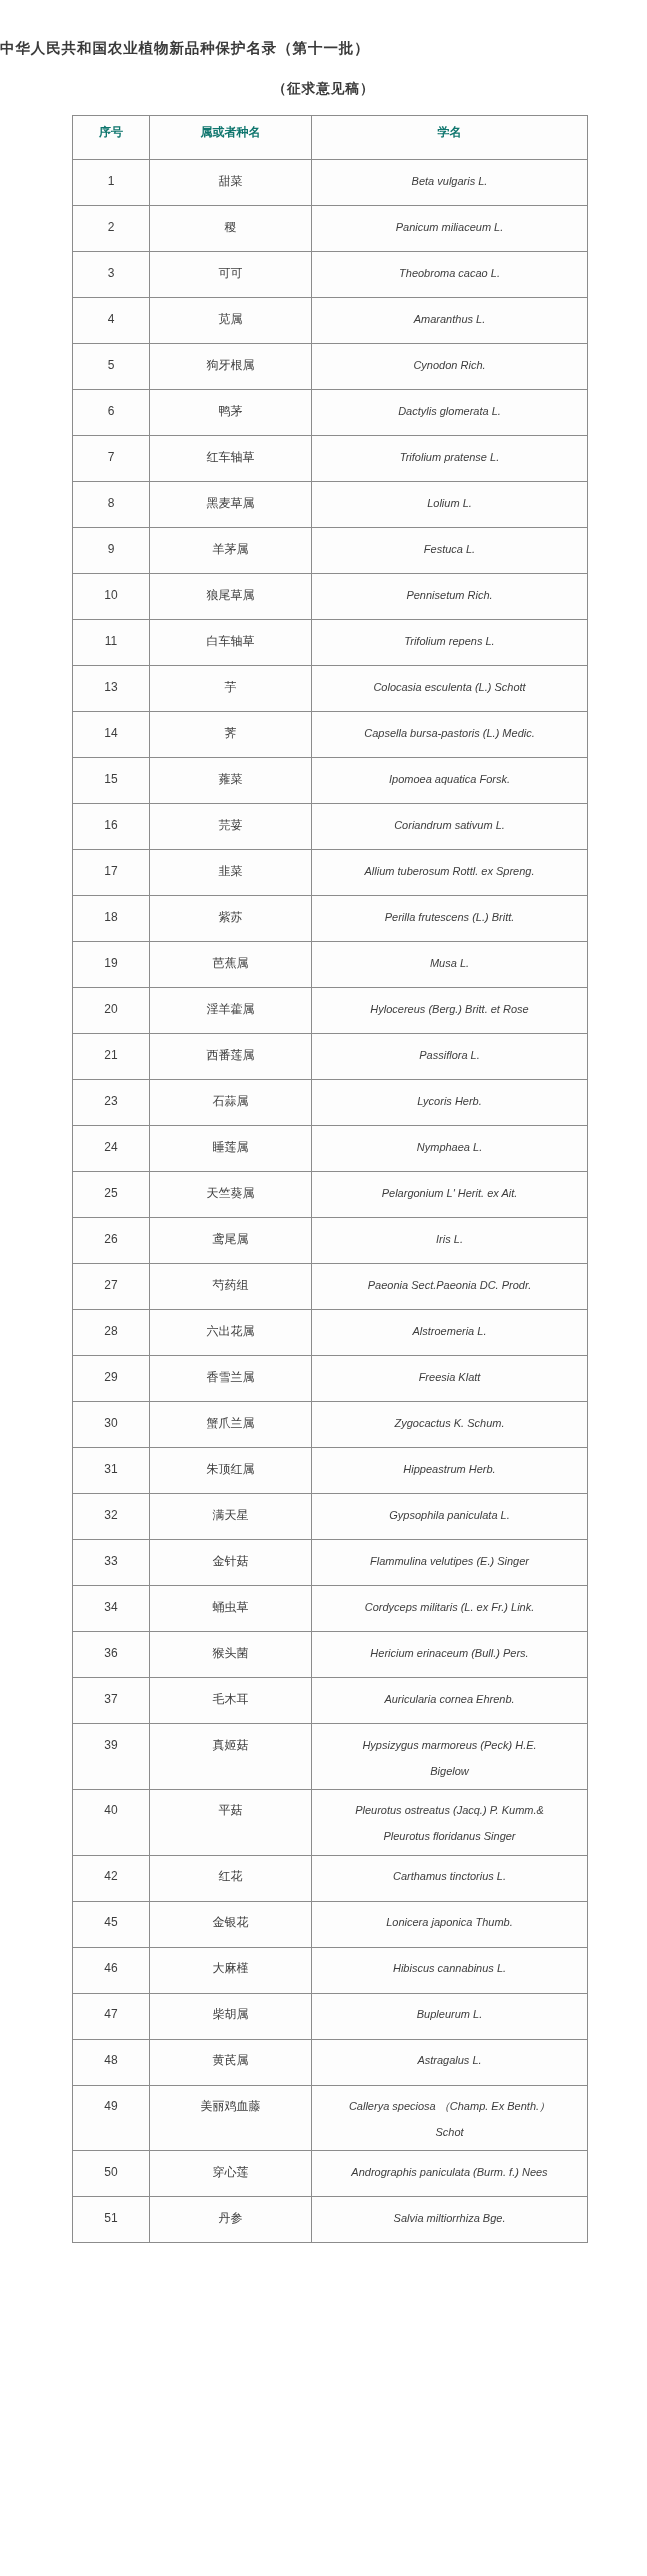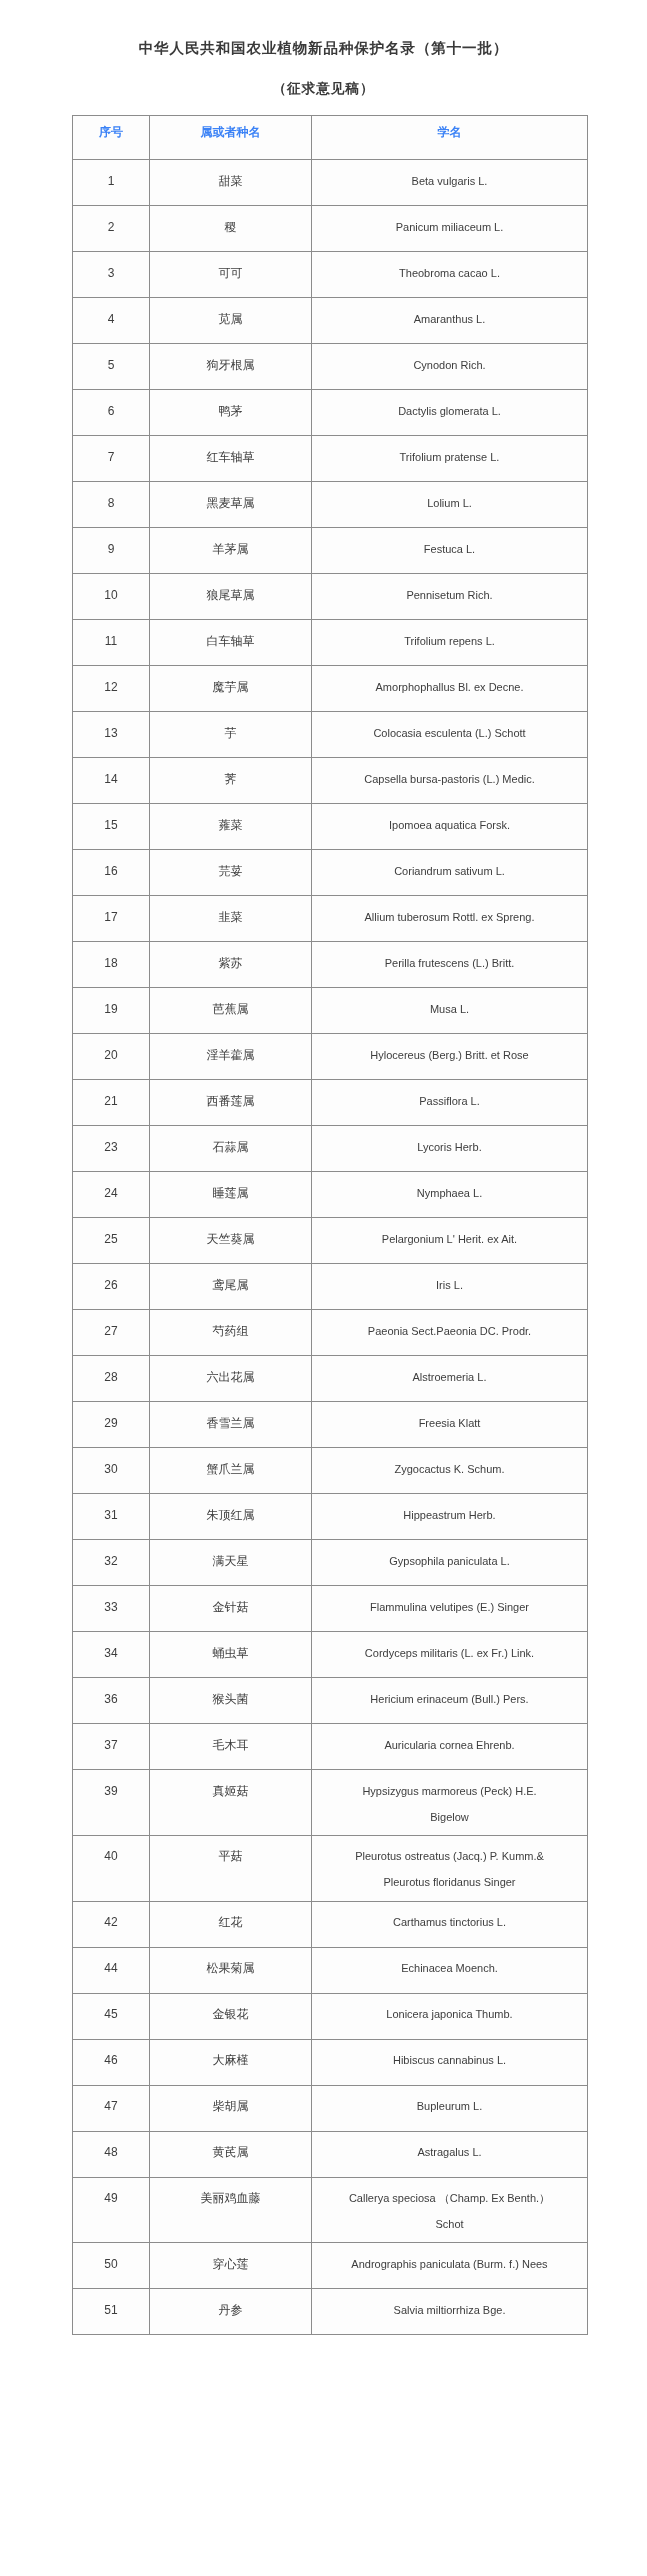--- a/index.html
+++ b/index.html
@@ -13,21 +13,20 @@
     font-family: "Liberation Sans", "DejaVu Sans", sans-serif;
     color: #3d3d3d;
     -webkit-font-smoothing: antialiased;
   }
   .page {
     width: 647px;
   }
   .doc-title {
     margin: 0;
     padding-top: 39px;
-    text-align: center;
     font-size: 14.5px;
     font-weight: bold;
     letter-spacing: 0.9px;
     color: #3a3a3a;
   }
   .doc-subtitle {
     margin: 22px 0 0 0;
     text-align: center;
     font-size: 13.7px;
     font-weight: bold;
@@ -50,34 +49,35 @@
     vertical-align: top;
     text-align: center;
     background: #fdfdfd;
     overflow: hidden;
   }
   table.species th {
     height: 44px;
     padding: 8.5px 3.4px 0 3.4px;
     font-size: 12px;
     font-weight: bold;
-    color: #3b82f6;
+    color: #0f766e;
     line-height: 15.4px;
   }
   table.species td {
     height: 46px;
     padding: 7.7px 5.1px 5.1px 5.1px;
     font-size: 12px;
     font-weight: normal;
     line-height: 26px;
     color: #3d3d3d;
   }
   table.species td.cell-sci {
     font-size: 11px;
     white-space: pre-line;
+    font-style: italic;
   }
 </style>
 </head>
 <body>
 
 <div class="page">
   <h1 class="doc-title">中华人民共和国农业植物新品种保护名录（第十一批）</h1>
   <h2 class="doc-subtitle">（征求意见稿）</h2>
 
   <table class="species">
@@ -143,25 +143,20 @@
           <td class="cell-no">10</td>
           <td class="cell-name">狼尾草属</td>
           <td class="cell-sci">Pennisetum Rich.</td>
         </tr>
         <tr>
           <td class="cell-no">11</td>
           <td class="cell-name">白车轴草</td>
           <td class="cell-sci">Trifolium repens L.</td>
         </tr>
         <tr>
-          <td class="cell-no">12</td>
-          <td class="cell-name">魔芋属</td>
-          <td class="cell-sci">Amorphophallus Bl. ex Decne.</td>
-        </tr>
-        <tr>
           <td class="cell-no">13</td>
           <td class="cell-name">芋</td>
           <td class="cell-sci">Colocasia esculenta (L.) Schott</td>
         </tr>
         <tr>
           <td class="cell-no">14</td>
           <td class="cell-name">荠</td>
           <td class="cell-sci">Capsella bursa-pastoris (L.) Medic.</td>
         </tr>
         <tr>
@@ -278,25 +273,20 @@
         <tr>
           <td class="cell-no">40</td>
           <td class="cell-name">平菇</td>
           <td class="cell-sci">Pleurotus ostreatus (Jacq.) P. Kumm.&amp;
 Pleurotus floridanus Singer</td>
         </tr>
         <tr>
           <td class="cell-no">42</td>
           <td class="cell-name">红花</td>
           <td class="cell-sci">Carthamus tinctorius L.</td>
-        </tr>
-        <tr>
-          <td class="cell-no">44</td>
-          <td class="cell-name">松果菊属</td>
-          <td class="cell-sci">Echinacea Moench.</td>
         </tr>
         <tr>
           <td class="cell-no">45</td>
           <td class="cell-name">金银花</td>
           <td class="cell-sci">Lonicera japonica Thumb.</td>
         </tr>
         <tr>
           <td class="cell-no">46</td>
           <td class="cell-name">大麻槿</td>
           <td class="cell-sci">Hibiscus cannabinus L.</td>

